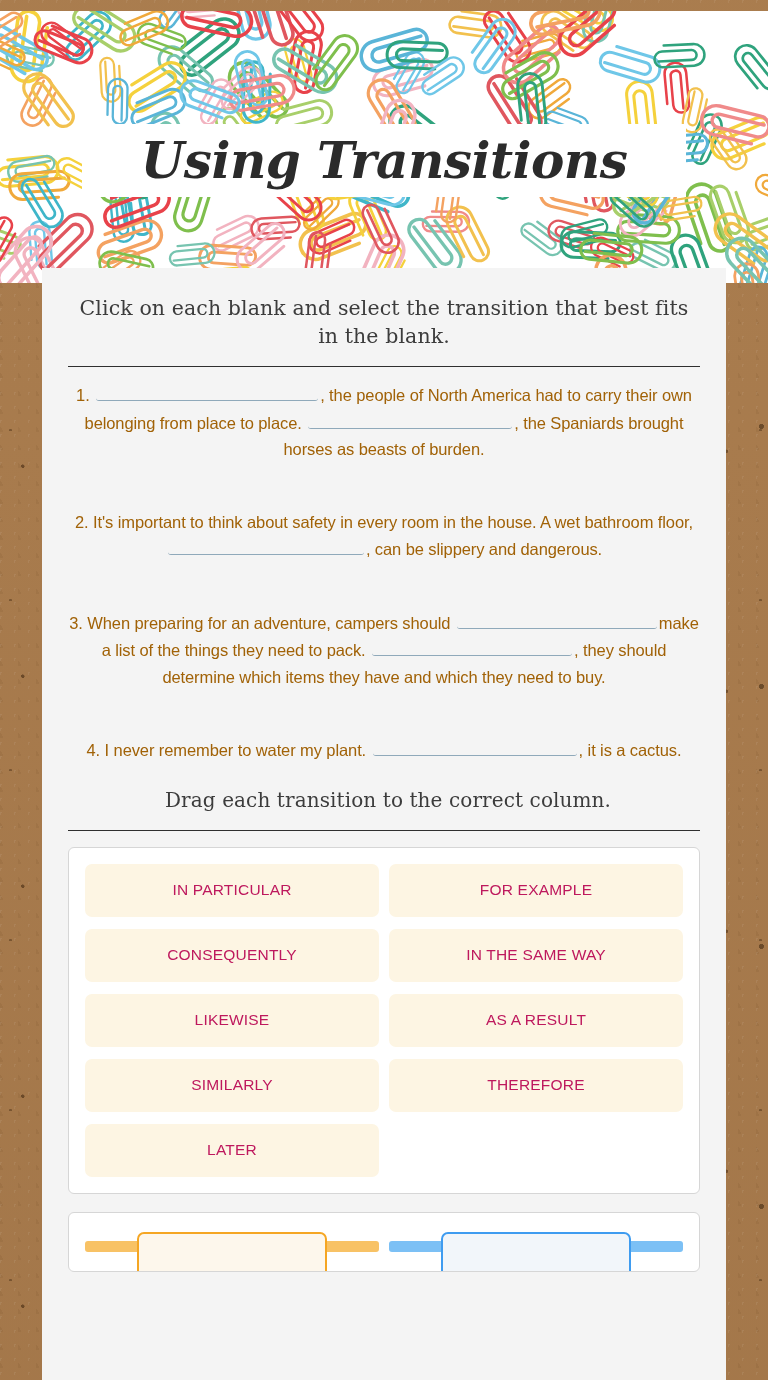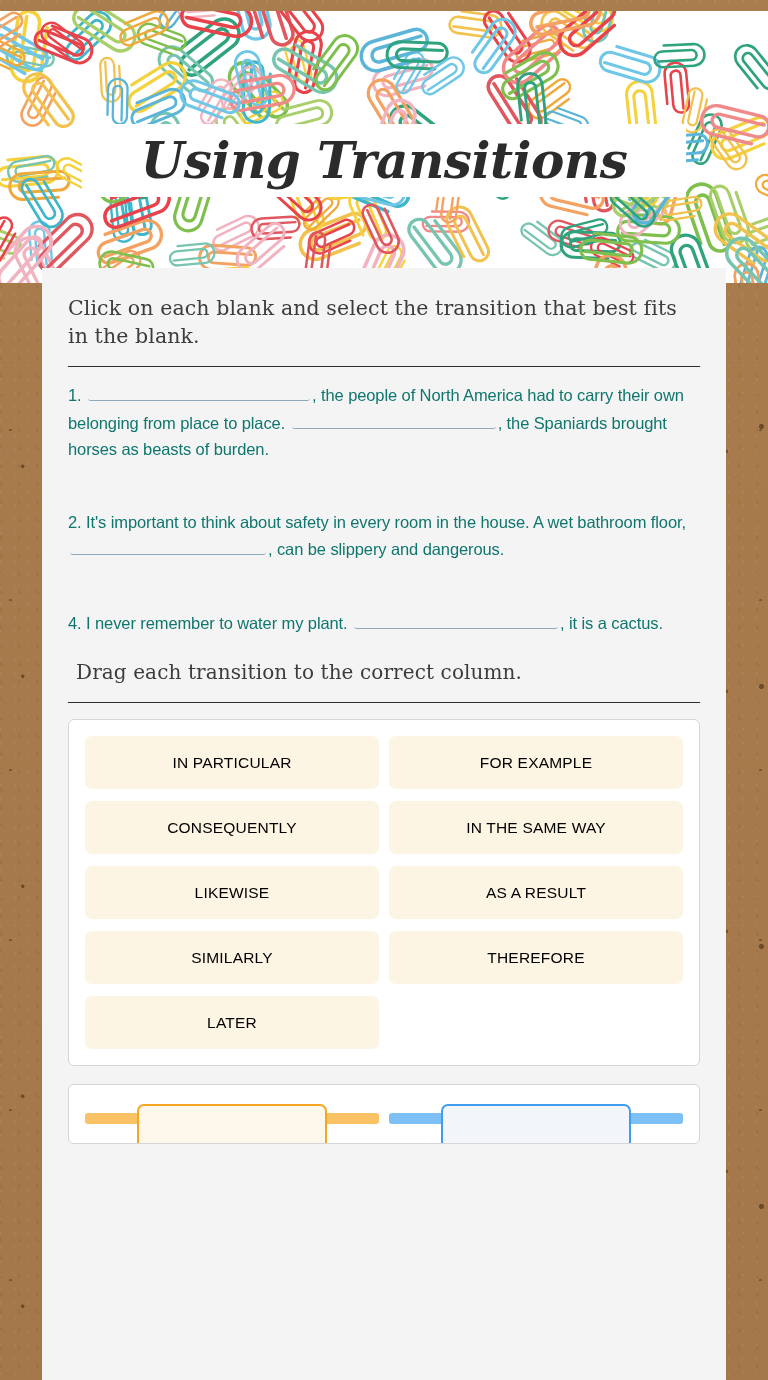--- a/index.html
+++ b/index.html
@@ -81,20 +81,21 @@
 
   
   #content-card {
     position: absolute;
     left: 42px; top: 268px;
     width: 684px;
     height: 1112px;
     background: #f4f4f4;
     overflow: hidden;
     padding: 0 26px;
+    text-align: center;
   }
 
   .instruction {
     font-family: "DejaVu Serif", serif;
     font-size: 20.5px;
     line-height: 28px;
     color: #3c3c3c;
     padding-top: 26px;
     letter-spacing: 0.1px;
   }
@@ -109,21 +110,21 @@
     background: #2f2f2f;
     margin-top: 16px;
   }
 
   
   .questions { padding-top: 14px; }
 
   .q {
     font-size: 16.5px;
     line-height: 26.5px;
-    color: #0f766e;
+    color: #a16207;
     margin-bottom: 22px;
     letter-spacing: -0.1px;
   }
   .q.gap { margin-bottom: 46px; }
 
   .blank {
     display: inline-block;
     vertical-align: baseline;
     height: 20px;
     border-bottom: 1.5px solid #8fa9ba;
@@ -149,21 +150,21 @@
     gap: 12px 10px;
   }
   .tile {
     background: #fdf5e3;
     border-radius: 7px;
     height: 53px;
     display: flex;
     align-items: center;
     justify-content: center;
     font-size: 15.5px;
-    color: #000000;
+    color: #be185d;
     letter-spacing: 0.2px;
   }
 
   
   #dropzones {
     margin-top: 18px;
     background: #ffffff;
     border: 1px solid #d6d6d6;
     border-radius: 6px;
     padding: 14px 16px 0 16px;
@@ -654,20 +655,21 @@
 </div>
 
 <div id="content-card">
 
   <div class="instruction">Click on each blank and select the transition that best fits in the blank.</div>
   <div class="hr"></div>
 
   <div class="questions">
       <div class="q gap"><span>1. </span><span class="blank b-w1"></span><span>, the people of North America had to carry their own belonging from place to place. </span><span class="blank b-w2"></span><span>, the Spaniards brought horses as beasts of burden. </span></div>
       <div class="q gap"><span>2. </span><span>It's important to think about safety in every room in the house. A wet bathroom floor, </span><span class="blank b-w3"></span><span>, can be slippery and dangerous. </span></div>
+      <div class="q gap"><span>3. </span><span>When preparing for an adventure, campers should </span><span class="blank b-w4"></span><span>make a list of the things they need to pack. </span><span class="blank b-w5"></span><span>, they should determine which items they have and which they need to buy. </span></div>
       <div class="q"><span>4. </span><span>I never remember to water my plant. </span><span class="blank b-w6"></span><span>, it is a cactus. </span></div>
     </div>
 
   <div class="instruction drag-head">Drag each transition to the correct column.</div>
   <div class="hr"></div>
 
   <div id="tiles-panel">
       <div class="tile">IN PARTICULAR</div>
       <div class="tile">FOR EXAMPLE</div>
       <div class="tile">CONSEQUENTLY</div>

